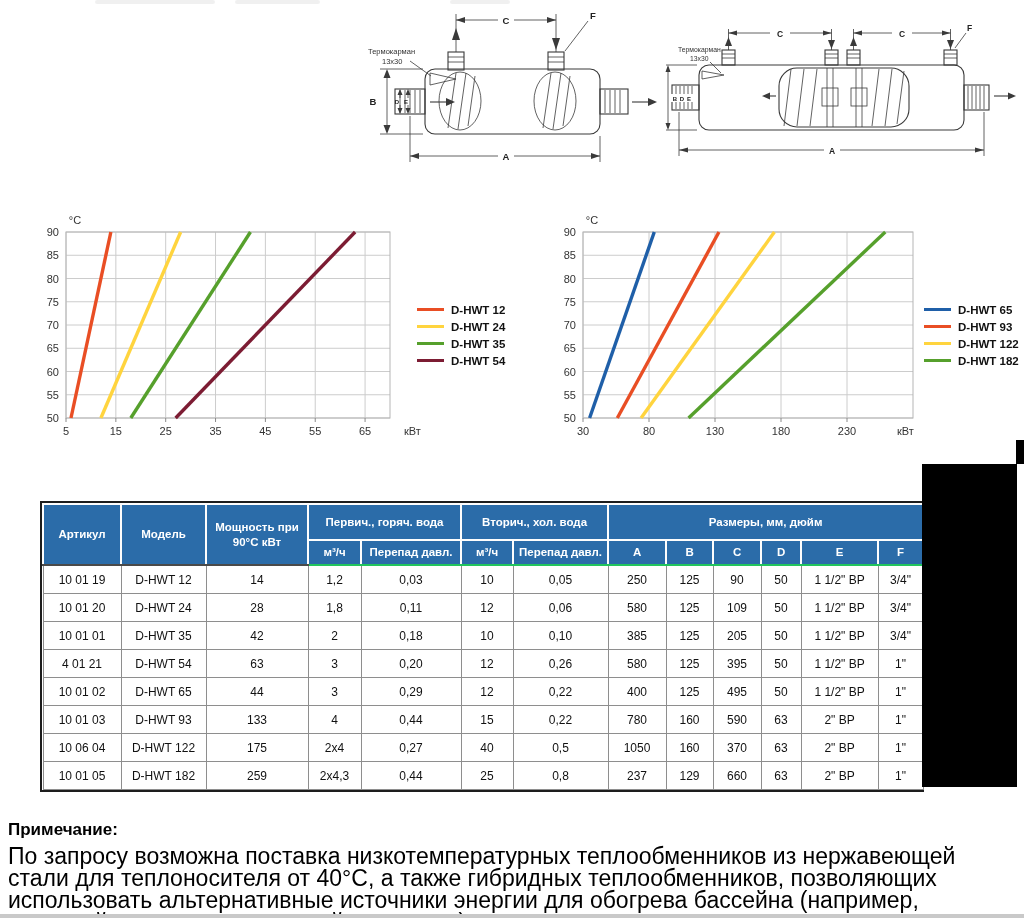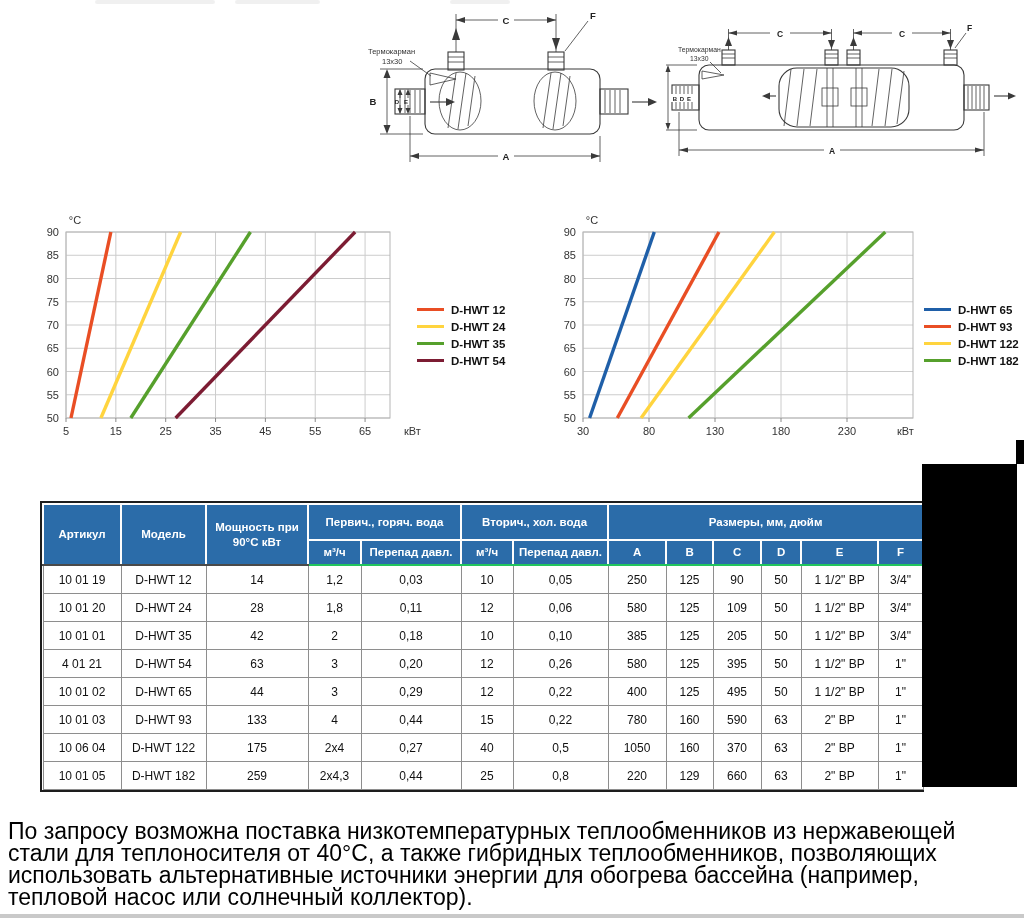--- a/index.html
+++ b/index.html
@@ -496,32 +496,33 @@
             <td>1"</td>
           </tr>
           <tr>
             <td>10 01 05</td>
             <td>D-HWT 182</td>
             <td>259</td>
             <td>2x4,3</td>
             <td>0,44</td>
             <td>25</td>
             <td>0,8</td>
-            <td>220</td>
+            <td>237</td>
             <td>129</td>
             <td>660</td>
             <td>63</td>
             <td>2" ВР</td>
             <td>1"</td>
           </tr>
         </tbody>
     </table>
   </div>
 
   <div class="redaction" style="left:922px;top:464px;width:95px;height:323px;"></div>
   <div class="redaction" style="left:1016px;top:440px;width:8px;height:24px;"></div>
 
   <div class="note">
+    <p class="t">Примечание:</p>
     <p class="b">По запросу возможна поставка низкотемпературных теплообменников из нержавеющей стали для теплоносителя от 40°С, а также гибридных теплообменников, позволяющих использовать альтернативные источники энергии для обогрева бассейна (например, тепловой насос или солнечный коллектор).</p>
   </div>
 
   <div class="bottom-strip"></div>
 </div>
 
 </body></html>

